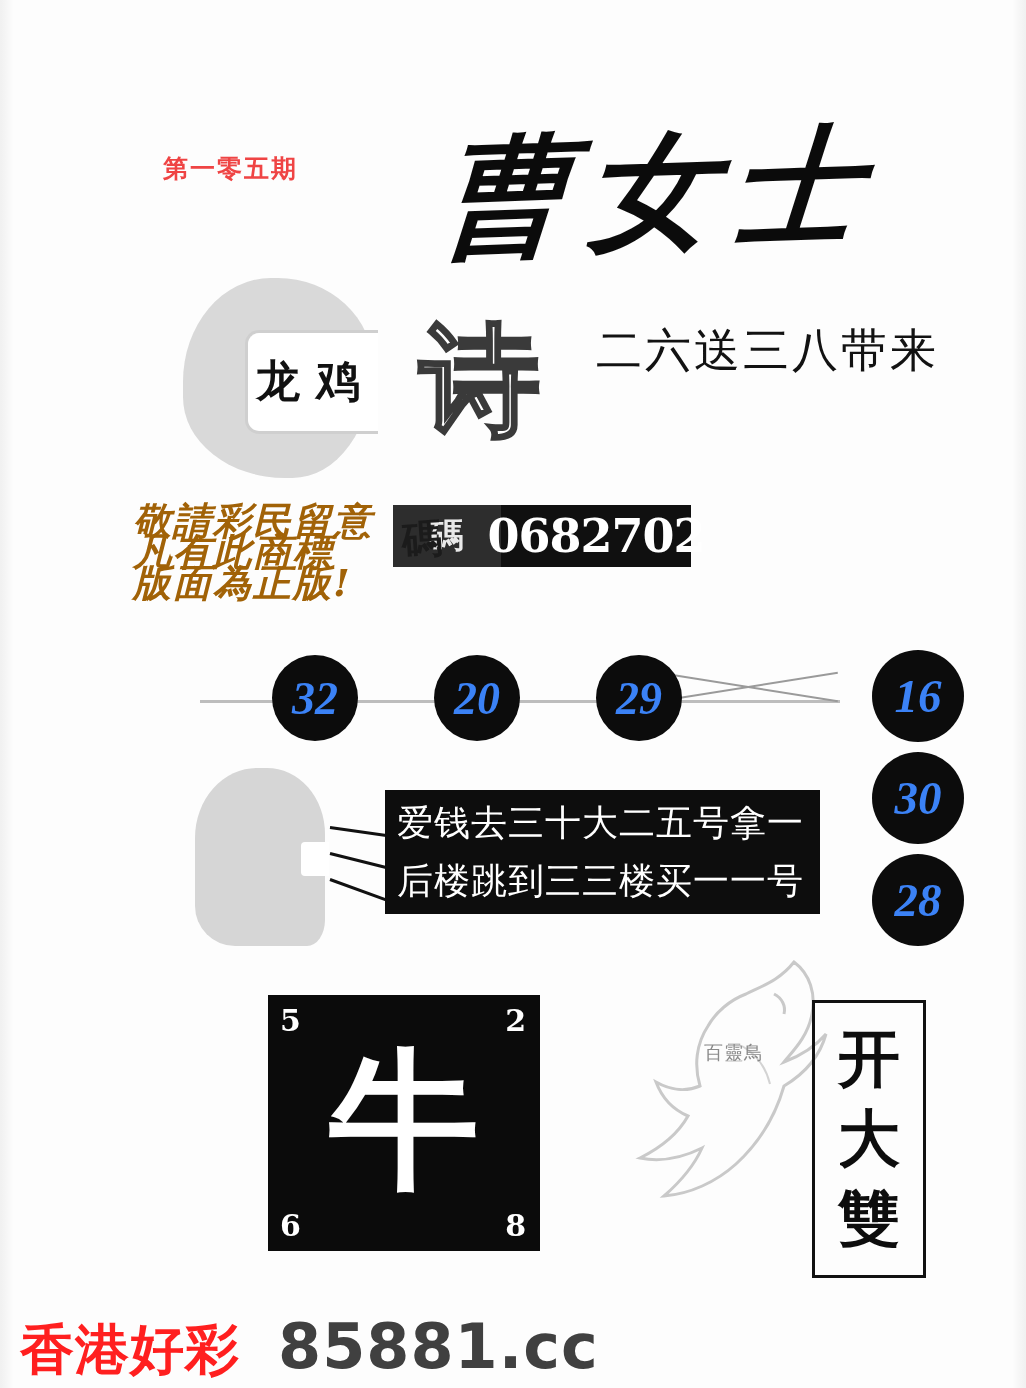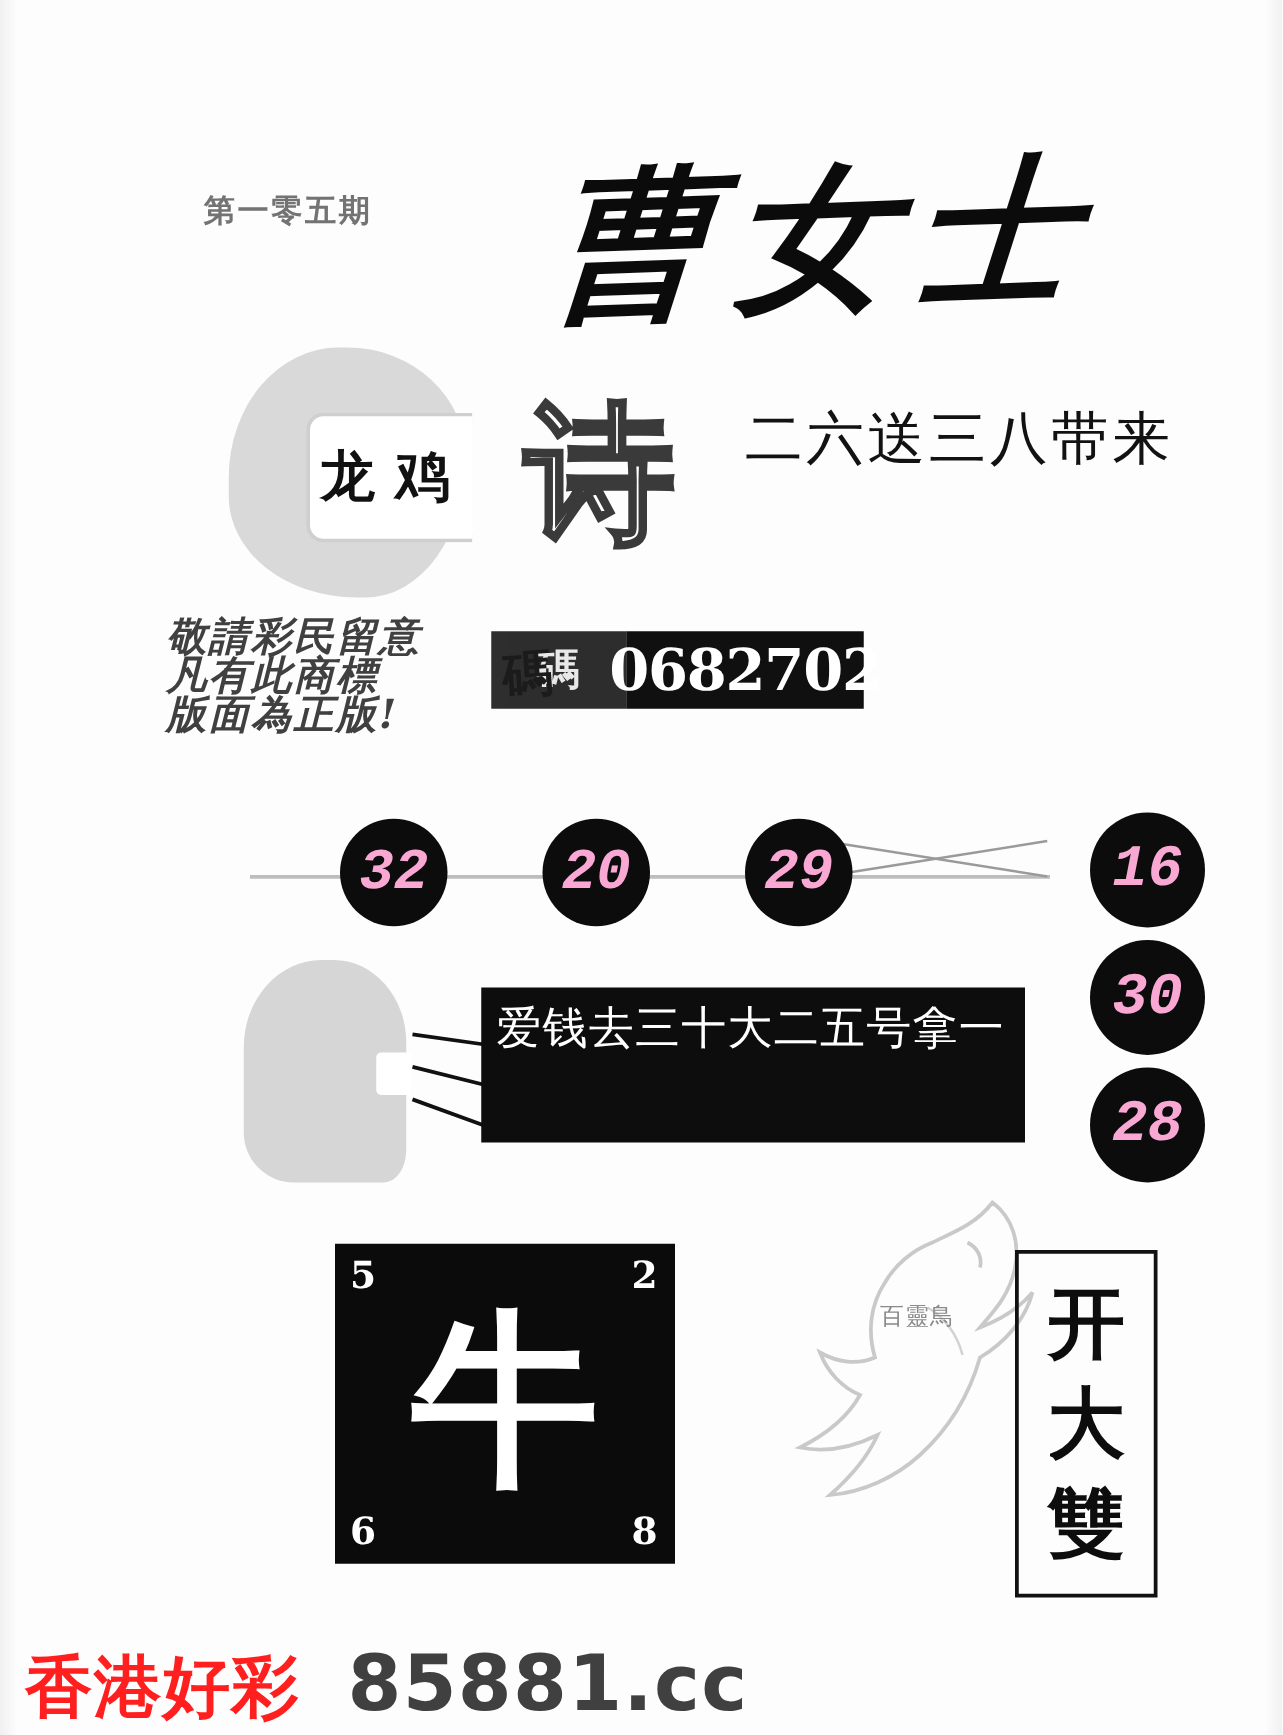--- a/index.html
+++ b/index.html
@@ -22,21 +22,21 @@
 
   
   .issue-label {
     position: absolute;
     left: 163px;
     top: 152px;
     font-family: "DejaVu Sans", sans-serif;
     font-size: 25px;
     font-weight: 700;
     letter-spacing: 2px;
-    color: #737373;
+    color: #ef4444;
   }
 
   
   .brush-title {
     position: absolute;
     left: 440px;
     top: 110px;
     width: 470px;
     height: 170px;
     font-family: "DejaVu Serif", serif;
@@ -107,26 +107,26 @@
     color: #121212;
     letter-spacing: 3px;
     line-height: 60px;
   }
   .poem div { white-space: nowrap; }
 
   
   .notice {
     position: absolute;
     left: 133px;
-    top: 494px;
-    font-family: "DejaVu Serif", serif;
-    font-size: 32px;
+    top: 505px;
+    font-family: "DejaVu Serif", serif;
+    font-size: 38px;
     font-weight: 600;
     font-style: italic;
-    color: #404040;
+    color: #a16207;
     line-height: 31px;
     letter-spacing: 2px;
   }
   .notice div { white-space: nowrap; }
 
   
   .stamp {
     position: absolute;
     left: 393px;
     top: 505px;
@@ -167,26 +167,26 @@
     font-size: 40px;
     font-weight: 700;
     color: #1b1b1b;
     transform: rotate(-4deg);
   }
 
   
   .ball {
     position: absolute;
     background: #0c0c0c;
-    color: #f9a8d4;
+    color: #3b82f6;
     border-radius: 50%;
     display: flex;
     align-items: center;
     justify-content: center;
-    font-family: Liberation Mono, monospace;
+    font-family: Liberation Serif, serif;
     font-weight: 700;
     font-style: italic;
     text-align: center;
   }
   .ball-row { width: 86px; height: 86px; font-size: 46px; top: 655px; }
   #ball-32 { left: 272px; }
   #ball-18 { left: 434px; }
   #ball-29 { left: 596px; }
 
   .ball-col { left: 872px; width: 92px; height: 92px; font-size: 47px; }
@@ -411,20 +411,21 @@
   <div class="ball ball-col" id="ball-30">30</div>
   <div class="ball ball-col" id="ball-28">28</div>
 
   <div class="head"></div>
   <div class="mouth-arrow ma1"></div>
   <div class="mouth-arrow ma2"></div>
   <div class="mouth-arrow ma3"></div>
 
   <div class="banner">
     <div>爱钱去三十大二五号拿一</div>
+    <div>后楼跳到三三楼买一一号</div>
   </div>
 
   <div class="square">
     <div class="corner tl">5</div>
     <div class="corner tr">2</div>
     <div class="big">牛</div>
     <div class="corner bl">6</div>
     <div class="corner br">8</div>
   </div>
 

